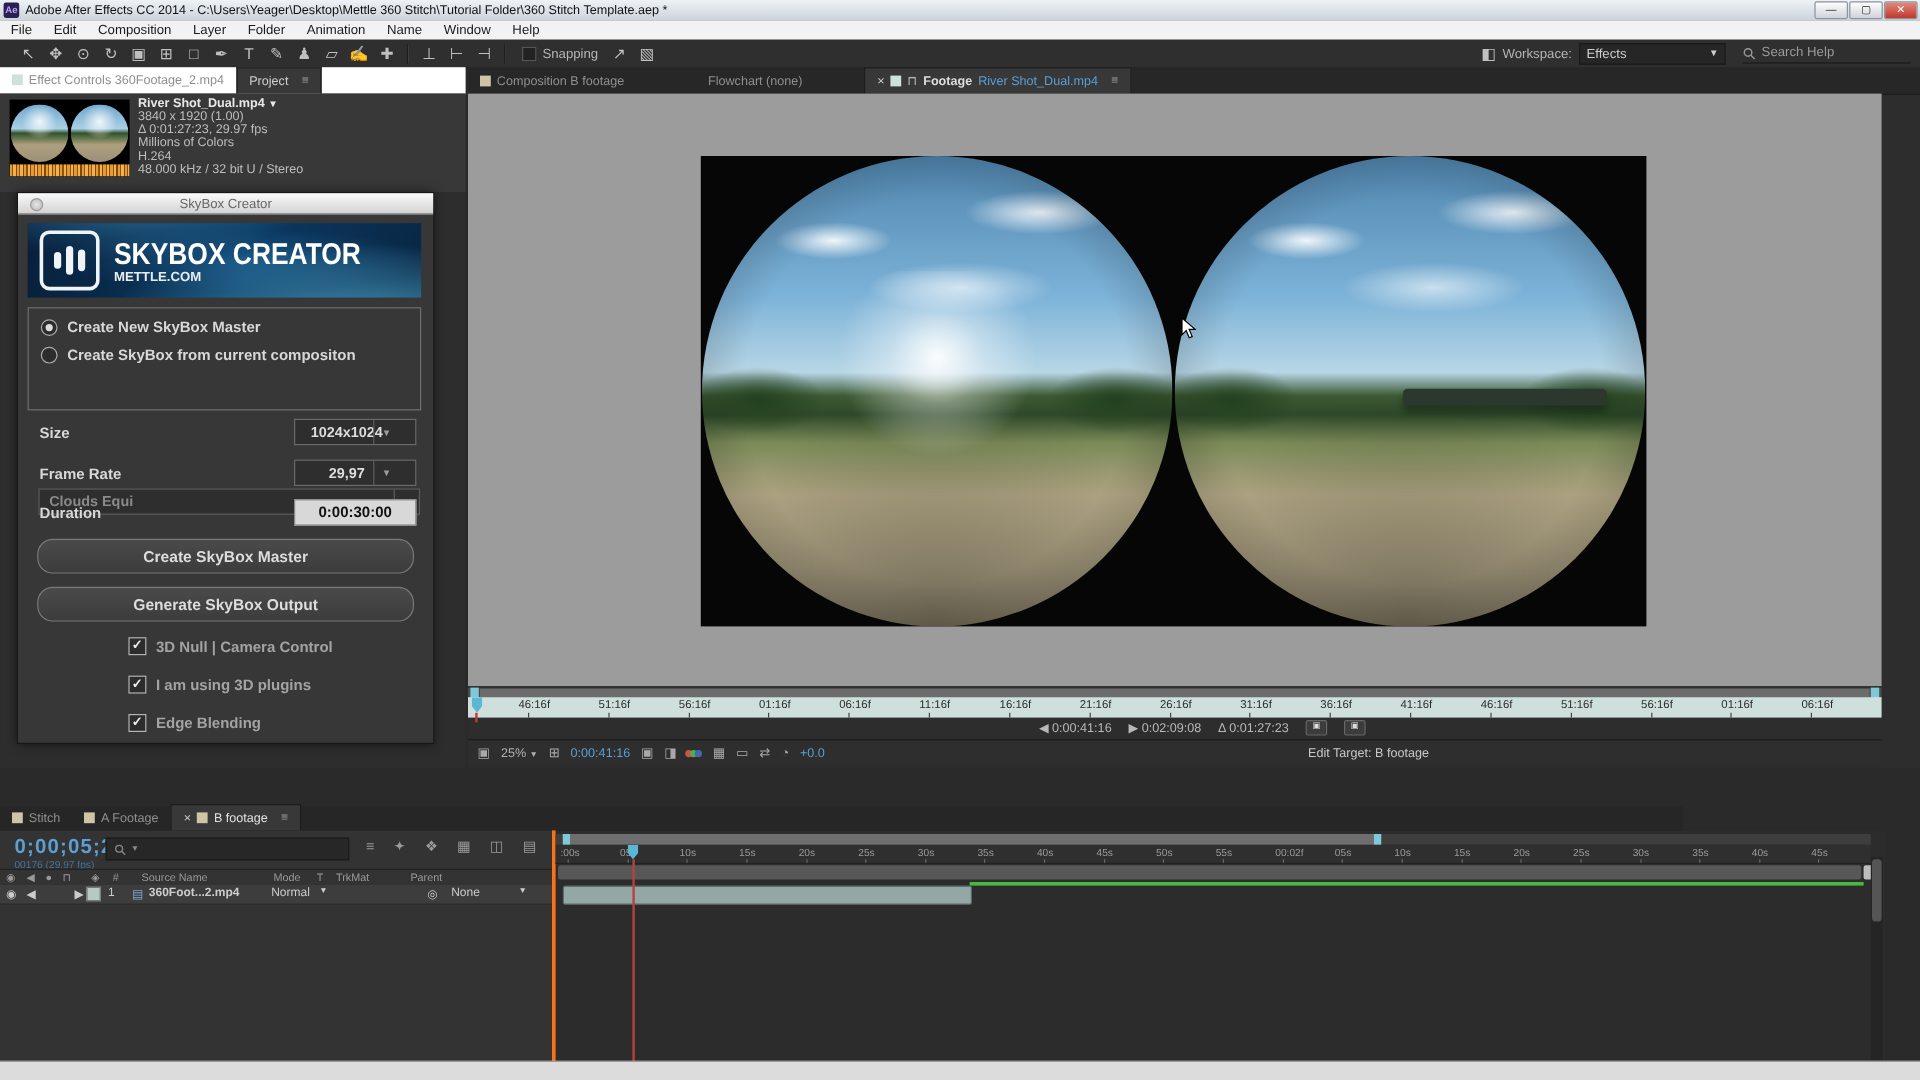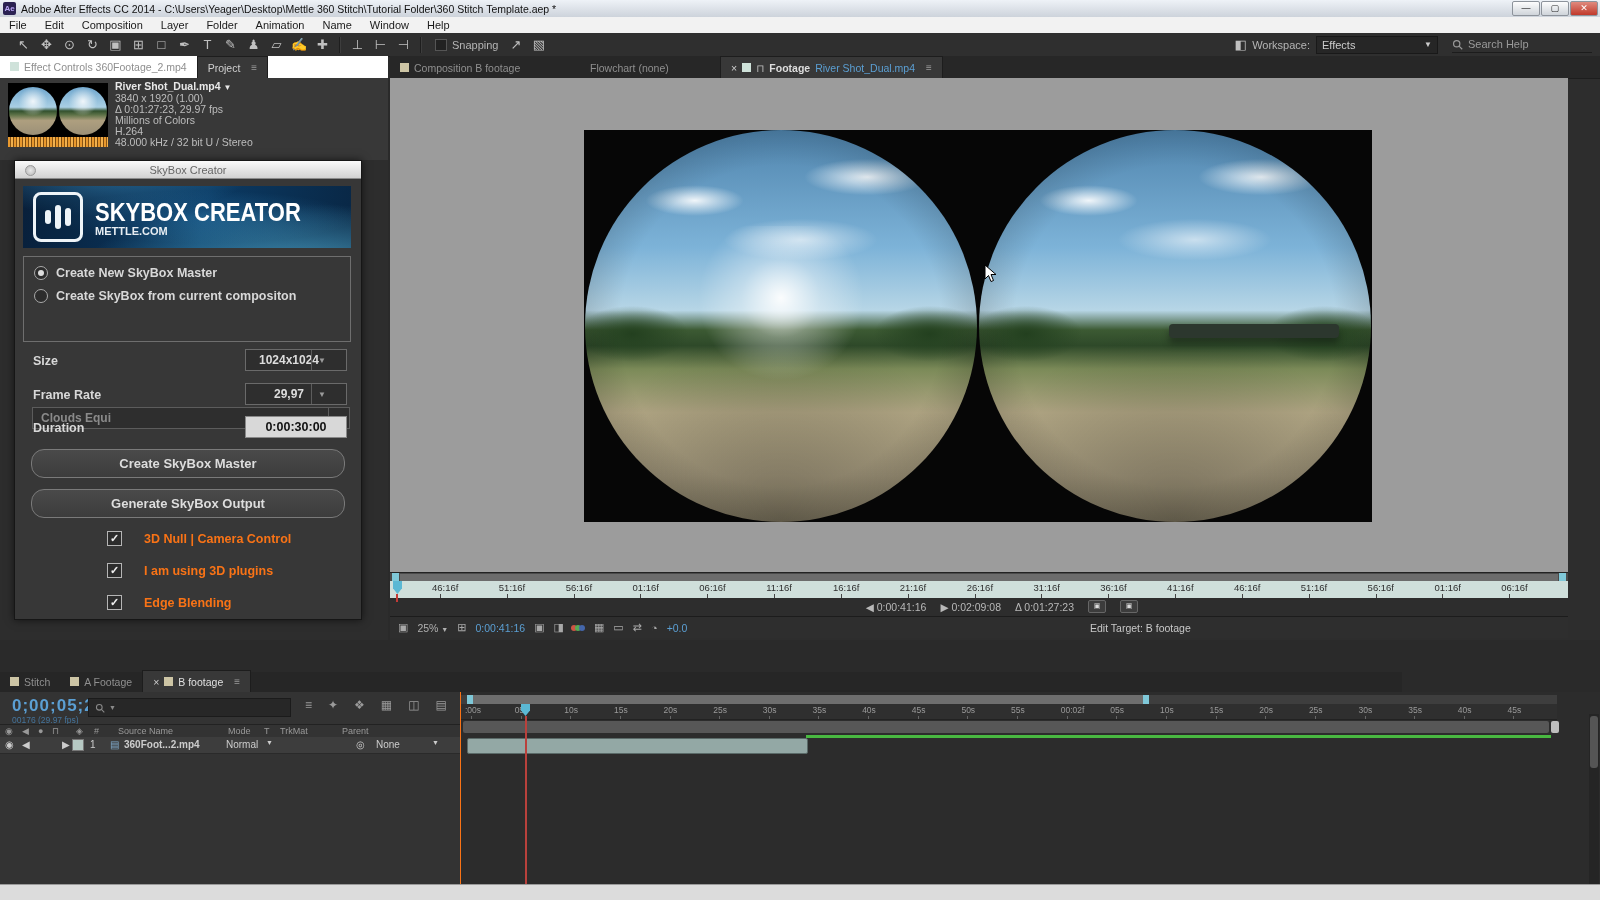--- a/index.html
+++ b/index.html
@@ -86,22 +86,22 @@
     border-left:1px solid #5c5c5c;display:flex;align-items:center;justify-content:center;font-size:8px;color:#9a9a9a;}
   .sb-row-label{position:absolute;left:18px;font-size:12.5px;font-weight:bold;color:#d8d8d8;}
   .val-dd{position:absolute;left:230px;width:100px;height:20px;background:#2e2e2e;border:1px solid #6a6a6a;
     display:flex;align-items:center;justify-content:center;color:#ddd;font-size:12px;font-weight:bold;}
   .val-dd span{margin-right:14px;}
   .duration-box{position:absolute;left:230px;width:100px;height:20px;background:#d8d8d8;border:1px solid #888;
     display:flex;align-items:center;justify-content:center;color:#111;font-size:12.5px;font-weight:bold;}
   .sb-btn{position:absolute;left:16px;width:312px;height:27px;border:1px solid #7a7a7a;border-radius:13px;
     background:linear-gradient(#4a4a4a,#3c3c3c);display:flex;align-items:center;justify-content:center;
     color:#ddd;font-size:13px;font-weight:bold;}
-  .check-row{position:absolute;left:92px;display:flex;align-items:center;gap:22px;
-    font-size:12.5px;font-weight:bold;color:#f97316;}
+  .check-row{position:absolute;left:92px;display:flex;align-items:center;gap:8px;
+    font-size:12.5px;font-weight:bold;color:#a3a3a3;}
   .checkbox{width:13px;height:13px;background:#2c2c2c;border:1px solid #b5b5b5;color:#eee;
     font-size:11px;line-height:12px;text-align:center;}
   .checkbox::before{content:"✓";}
 
   
   .viewer{left:390px;top:56px;width:1210px;height:584px;background:#2d2d2d;}
   .v-tabs{position:absolute;left:0;top:0;width:100%;height:22px;background:#272727;
     display:flex;align-items:flex-end;font-size:10.5px;border-bottom:1px solid #1d1d1d;}
   .v-canvas{position:absolute;left:0;top:22px;width:1178px;height:494px;background:#9c9c9c;}
   .v-black{position:absolute;left:194px;top:52px;width:788px;height:392px;background:#060606;}
@@ -154,21 +154,21 @@
   .t-search{position:absolute;left:88px;top:6px;width:195px;height:17px;background:#272727;
     border:1px solid #1b1b1b;display:flex;align-items:center;gap:4px;padding-left:6px;color:#8a8a8a;font-size:10px;}
   .t-icons{position:absolute;left:305px;top:6px;display:flex;gap:16px;font-size:12px;color:#9a9a9a;}
   .t-cols{position:absolute;left:0;top:32px;width:460px;height:12px;background:#333;border-top:1px solid #222;
     border-bottom:1px solid #222;font-size:9px;color:#999;}
   .t-cols span{position:absolute;top:1px;}
   .t-row{position:absolute;left:0;top:45px;width:460px;height:16px;background:#3d3d3d;
     border-bottom:1px solid #2a2a2a;font-size:10px;color:#ccc;}
   .t-row span{position:absolute;top:2px;}
   .lay-swatch{position:absolute;left:72px;top:3px;width:10px;height:10px;background:#b6c9c3;border:1px solid #777;}
-  .t-right{position:absolute;left:460px;top:20px;width:1108px;height:206px;background:#2c2c2c;border-left:1px solid #f97316;padding-left:32px;}
+  .t-right{position:absolute;left:460px;top:20px;width:1108px;height:206px;background:#2c2c2c;border-left:3px solid #f97316;}
   .t-wa-track{position:absolute;left:0;top:3px;width:1096px;height:9px;background:#3e3e3e;}
   .t-wa-seg{position:absolute;left:6px;top:0;width:682px;height:9px;background:#6e6e6e;}
   .t-wa-cap{position:absolute;top:0;width:6px;height:9px;background:#7fc8d8;}
   .t-ruler{position:absolute;left:0;top:12px;width:1096px;height:16px;background:#2f2f2f;
     display:flex;padding-left:4px;box-sizing:border-box;font-size:8.5px;color:#9a9a9a;border-bottom:1px solid #222;}
   .t-ruler .lab{flex:1;text-align:left;line-height:12px;position:relative;}
   .t-ruler .lab::after{content:'';position:absolute;left:6px;bottom:0;width:1px;height:3px;background:#666;}
   .t-nav{position:absolute;left:2px;top:29px;width:1086px;height:12px;background:#575757;border-radius:2px;}
   .t-nav-handle{position:absolute;right:-10px;top:0;width:8px;height:12px;background:#bdbdbd;border-radius:2px;}
   .t-cache{position:absolute;left:345px;top:43px;width:745px;height:3px;background:#49b841;}

